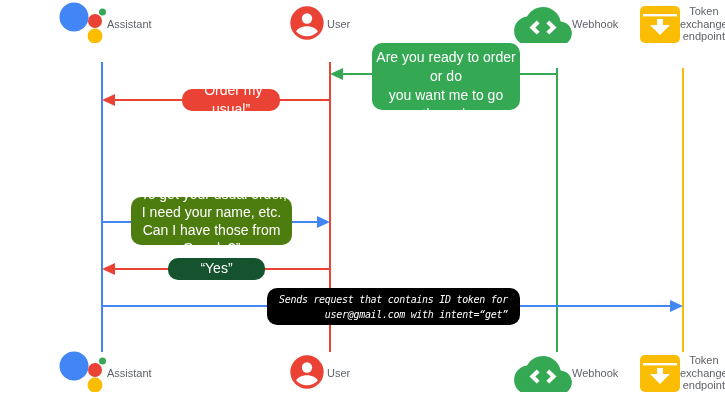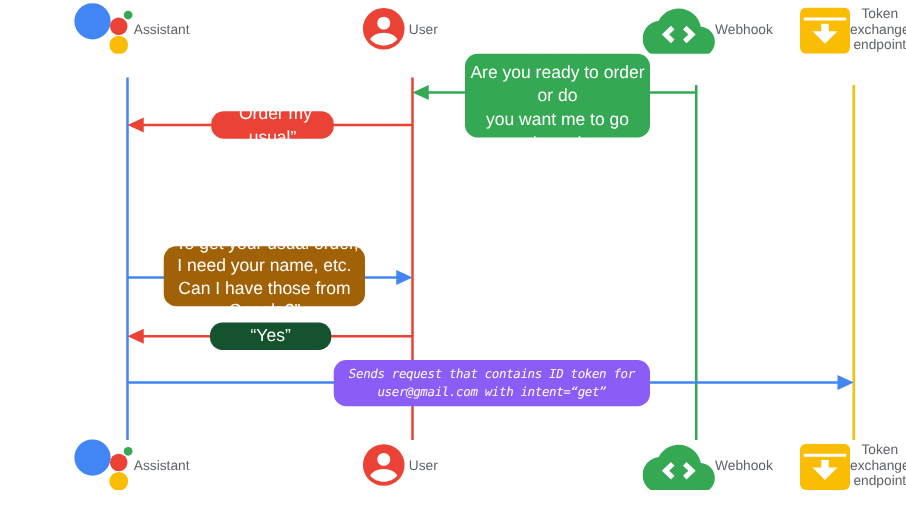--- a/index.html
+++ b/index.html
@@ -31,25 +31,25 @@
     position:absolute;z-index:3;border-radius:10px;color:#ffffff;
     display:flex;align-items:center;justify-content:center;
     text-align:center;white-space:pre-line;box-sizing:border-box;
     font-size:14px;line-height:1.38;padding:2px 4px;
   }
   .bubble.mono{
     font-family:"DejaVu Sans Mono","Liberation Mono",monospace;
     font-style:italic;font-size:10px;letter-spacing:-0.3px;line-height:1.6;
   }
   #bubble-welcome{left:372px;top:43px;width:148px;height:67px;background:#34A853;}
-  #bubble-order{left:169px;top:89px;width:98px;height:22px;background:#EA4335;border-radius:10px;}
+  #bubble-order{left:182px;top:89px;width:98px;height:22px;background:#EA4335;border-radius:10px;}
   #bubble-transition{left:2px;top:122px;width:256px;height:46px;background:#4285F4;}
-  #bubble-ask{left:131px;top:197px;width:161px;height:48px;background:#a16207;line-height:1.3;}
+  #bubble-ask{left:131px;top:197px;width:161px;height:48px;background:#4d7c0f;line-height:1.3;}
   #bubble-yes{left:168px;top:258px;width:97px;height:22px;background:#14532d;border-radius:10px;}
-  #bubble-send{left:267px;top:288px;width:253px;height:37px;background:#8b5cf6;line-height:1.5;}
+  #bubble-send{left:267px;top:288px;width:253px;height:37px;background:#000000;line-height:1.5;text-align:right;}
   
   .actor{position:absolute;width:86px;display:flex;flex-direction:row;align-items:center;z-index:4;}
   .icon-box{height:42px;display:flex;align-items:flex-end;justify-content:center;}
   .actor-label{
     font-size:11px;color:#5F6368;margin-top:4px;text-align:center;line-height:1.15;
   }
   #actor-assistant-top{left:59px;top:1px;}
   #actor-user-top{left:287px;top:1px;}
   #actor-webhook-top{left:514px;top:1px;}
   #actor-token-top{left:640px;top:1px;}

